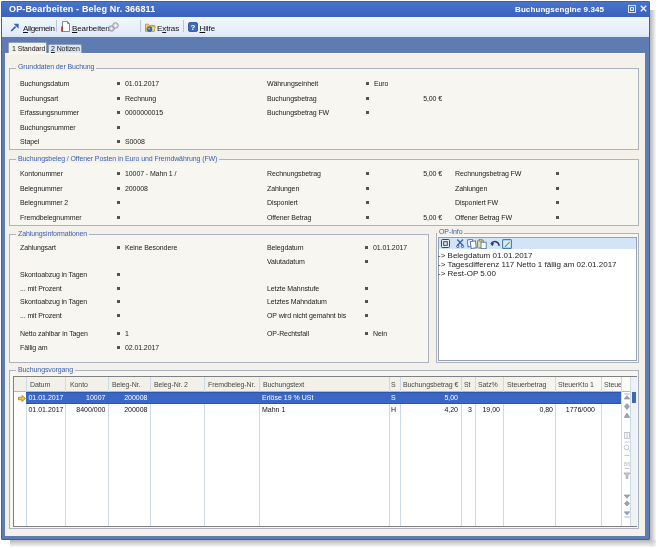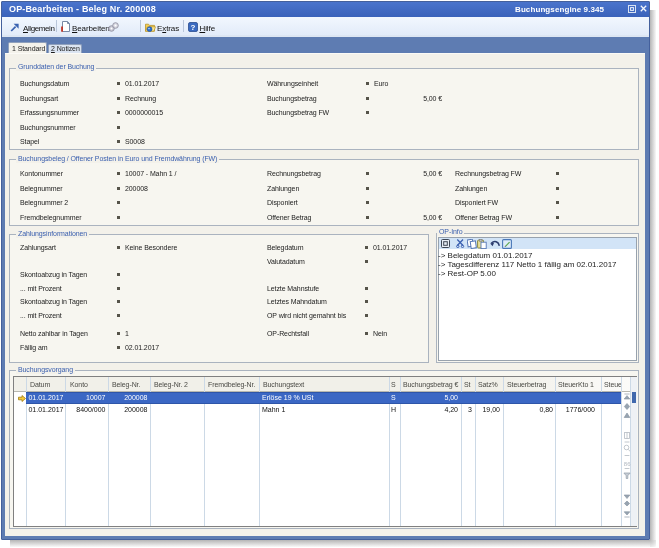--- a/index.html
+++ b/index.html
@@ -20,21 +20,21 @@
 </head>
 <body>
 
 <div class="abs" style="left:1px;top:1px;width:649px;height:539px;background:#5e7cb2;border:1px solid #44609c;border-radius:1px;"></div>
 
 <div class="abs" style="left:650px;top:10px;width:6px;height:530px;background:linear-gradient(90deg,rgba(120,120,120,0.55),rgba(200,200,200,0.12));"></div>
 <div class="abs" style="left:10px;top:540px;width:640px;height:7px;background:linear-gradient(180deg,rgba(120,120,120,0.55),rgba(200,200,200,0.10));"></div>
 <div class="abs" style="left:650px;top:540px;width:6px;height:7px;background:radial-gradient(circle at 0 0,rgba(120,120,120,0.5),rgba(220,220,220,0.05));"></div>
 
 <div class="abs" style="left:2px;top:2px;width:647px;height:15px;background:linear-gradient(180deg,#4a74cc,#3a62ba);"></div>
-<div class="abs" style="left:9px;top:2px;height:15px;line-height:15px;font-size:9px;font-weight:bold;color:#fff;letter-spacing:0.15px;">OP-Bearbeiten - Beleg Nr. 200008</div>
+<div class="abs" style="left:9px;top:2px;height:15px;line-height:15px;font-size:9px;font-weight:bold;color:#fff;letter-spacing:0.15px;">OP-Bearbeiten - Beleg Nr. 366811</div>
 <div class="abs" style="left:515px;top:2px;height:15px;line-height:15px;font-size:8px;font-weight:bold;color:#fff;letter-spacing:0.1px;">Buchungsengine 9.345</div>
 
 <svg class="abs" style="left:627.5px;top:5px" width="8" height="8" viewBox="0 0 8 8">
  <rect x="0.5" y="0.5" width="7" height="7" fill="none" stroke="#d8e2f2" stroke-width="1"></rect>
  <rect x="2.6" y="2.6" width="2.8" height="2.8" fill="none" stroke="#eef3fa" stroke-width="1"></rect>
 </svg>
 <svg class="abs" style="left:640px;top:5px" width="7" height="7" viewBox="0 0 7 7">
  <path d="M0.8 0.8 L6.2 6.2 M6.2 0.8 L0.8 6.2" stroke="#f2f6fc" stroke-width="1.3"></path>
 </svg>
 

